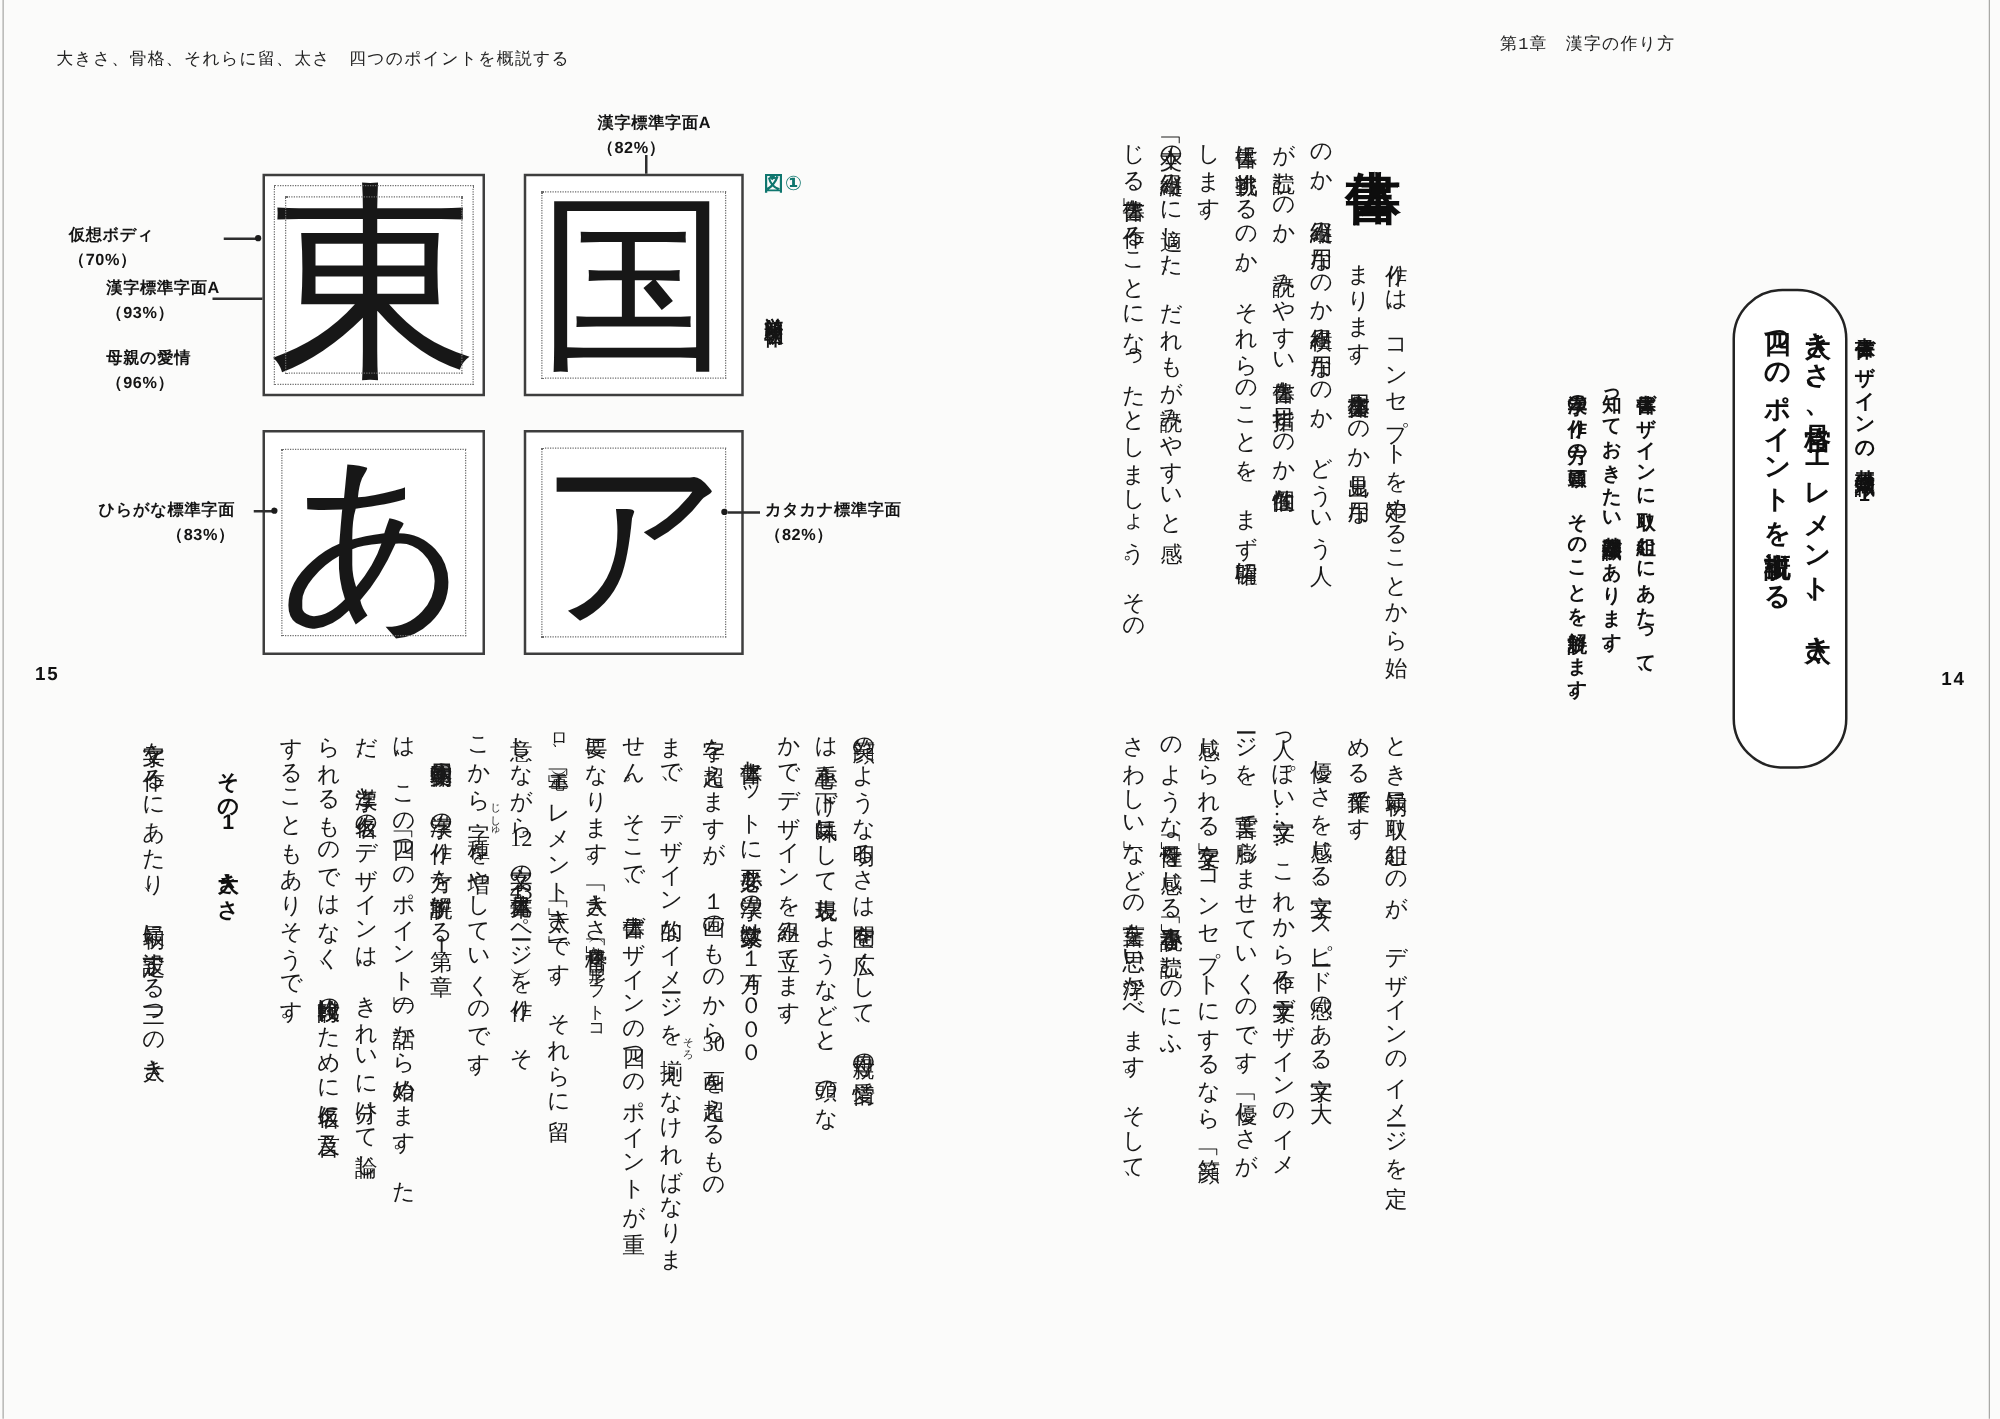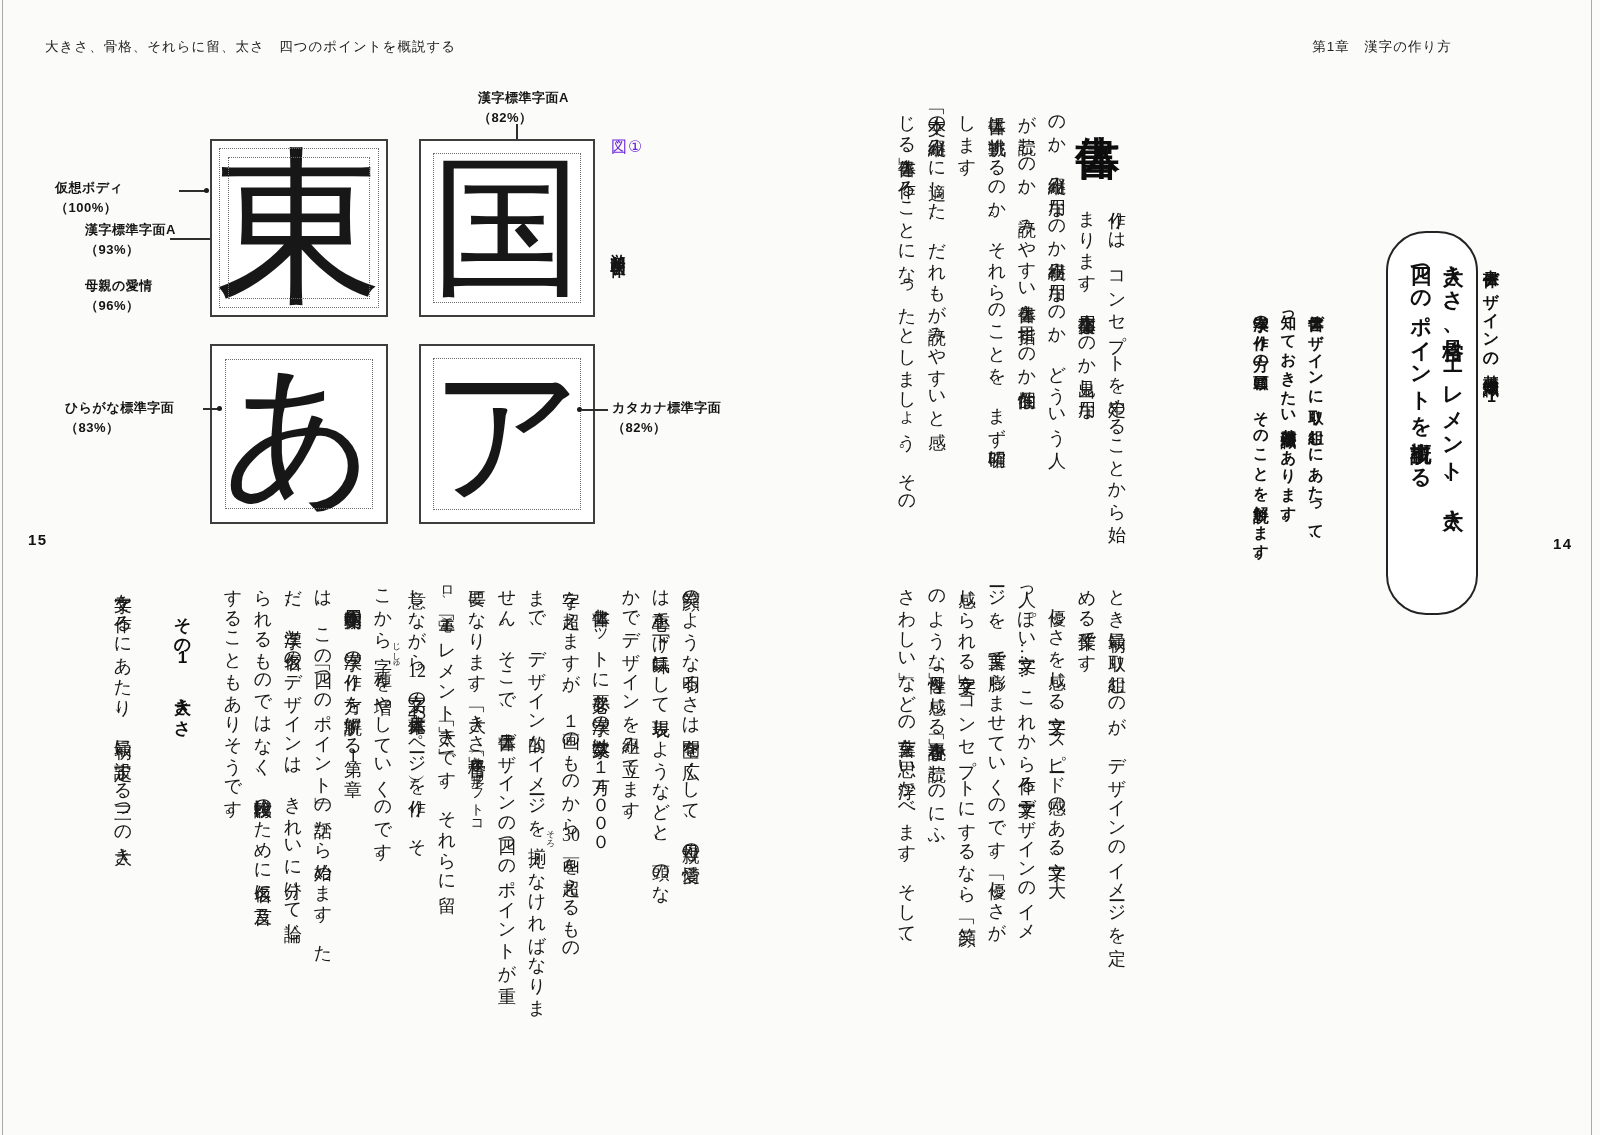--- a/index.html
+++ b/index.html
@@ -20,59 +20,59 @@
   .pagenum{font-weight:bold;font-size:15px;letter-spacing:1.5px;color:#111;text-align:right;}
   
   .gbox{position:absolute;border:2px solid #3e3e3e;background:#fff;
         display:flex;align-items:center;justify-content:center;overflow:hidden;}
   .dotbox{position:absolute;border:1px dotted #6e6e6e;}
   .glyph{font-family:"Liberation Serif","DejaVu Serif",serif;line-height:1;color:#171717;}
   .figlabel{font-size:13px;font-weight:bold;line-height:1.5;letter-spacing:.5px;color:#141414;}
   .hl{position:absolute;height:1.5px;background:#2e2e2e;}
   .vl{position:absolute;width:1.5px;background:#2e2e2e;}
   .dot{position:absolute;width:5px;height:5px;border-radius:50%;background:#1c1c1c;}
-  .figtag{font-size:16px;font-weight:normal;letter-spacing:1px;color:#6d28d9;}
+  .figtag{font-size:16px;font-weight:bold;letter-spacing:1px;color:#0f766e;}
   .tfnote{font-size:15px;font-weight:600;letter-spacing:3px;color:#141414;}
   
   .sectitle{font-size:16px;font-weight:bold;letter-spacing:2px;line-height:22px;color:#101010;}
   .pill{position:absolute;border:2px solid #232323;border-radius:40px;background:#fff;
         padding:17px 7px;font-weight:bold;font-size:21px;letter-spacing:1px;line-height:32px;color:#101010;}
   .lead{font-weight:bold;font-size:15.5px;letter-spacing:1px;line-height:27.5px;color:#131313;}
   .bigtitle{font-size:44px;font-weight:800;line-height:1;letter-spacing:1px;color:#0d0d0d;}
   .vbody{font-size:18px;letter-spacing:.5px;line-height:30px;color:#191919;}
   .subhead{font-size:17px;font-weight:bold;letter-spacing:2px;line-height:24px;color:#101010;}
   .vline{display:block;}
 </style>
 </head>
 <body>
 
 <div class="edge" style="left:2px;"></div>
 <div class="edge" style="left:1591px;"></div>
 
 <div class="abs runhead gothic" style="left:45px;top:38px;">大きさ、骨格、それらに留、太さ　四つのポイントを概説する</div>
-<div class="abs runhead gothic" style="left:1200px;top:38px;width:364px;text-align:center;">第1章　漢字の作り方</div>
+<div class="abs runhead gothic" style="left:1200px;top:26px;width:364px;text-align:left;font-family:Liberation Mono, monospace;">第1章　漢字の作り方</div>
 
 <div class="abs pagenum" style="left:28px;top:531px;">15</div>
 <div class="abs pagenum" style="left:1553px;top:535px;">14</div>
 
 <div>
 
   <div class="abs figlabel" style="left:478px;top:88px;">
     <div>漢字標準字面A</div>
     <div>（82%）</div>
   </div>
   <div class="vl" style="left:516px;top:124px;height:24px;"></div>
   <div class="dot" style="left:513px;top:146px;"></div>
 
   <div class="abs figtag" style="left:611px;top:137px;">図①</div>
   <div class="abs vert tfnote" style="left:608px;top:242px;height:110px;"><span>游明朝体</span><span class="tcy">M</span></div>
 
   <div class="abs figlabel" style="left:55px;top:178px;width:120px;">
     <div>仮想ボディ</div>
-    <div>（100%）</div>
+    <div>（70%）</div>
   </div>
   <div class="hl" style="left:179px;top:190px;width:28px;"></div>
   <div class="dot" style="left:204px;top:188px;"></div>
 
   <div class="abs figlabel" style="left:85px;top:220px;">
     <div>漢字標準字面A</div>
     <div>（93%）</div>
   </div>
   <div class="hl" style="left:170px;top:238px;width:43px;"></div>
   <div class="dot" style="left:210px;top:236px;"></div>
@@ -94,21 +94,21 @@
 
   <div class="gbox" style="left:210px;top:344px;width:174px;height:176px;">
     <div class="dotbox" style="left:13px;top:13px;right:13px;bottom:13px;"></div>
     <div class="glyph" style="font-size:150px;">あ</div>
   </div>
   <div class="gbox" style="left:419px;top:344px;width:172px;height:176px;">
     <div class="dotbox" style="left:12px;top:12px;right:12px;bottom:12px;"></div>
     <div class="glyph" style="font-size:150px;">ア</div>
   </div>
 
-  <div class="abs figlabel" style="left:65px;top:398px;width:140px;text-align:left;">
+  <div class="abs figlabel" style="left:48px;top:398px;width:140px;text-align:right;">
     <div>ひらがな標準字面</div>
     <div>（83%）</div>
   </div>
   <div class="hl" style="left:203px;top:408px;width:17px;"></div>
   <div class="dot" style="left:217px;top:406px;"></div>
 
   <div class="abs figlabel" style="left:612px;top:398px;">
     <div>カタカナ標準字面</div>
     <div>（82%）</div>
   </div>

